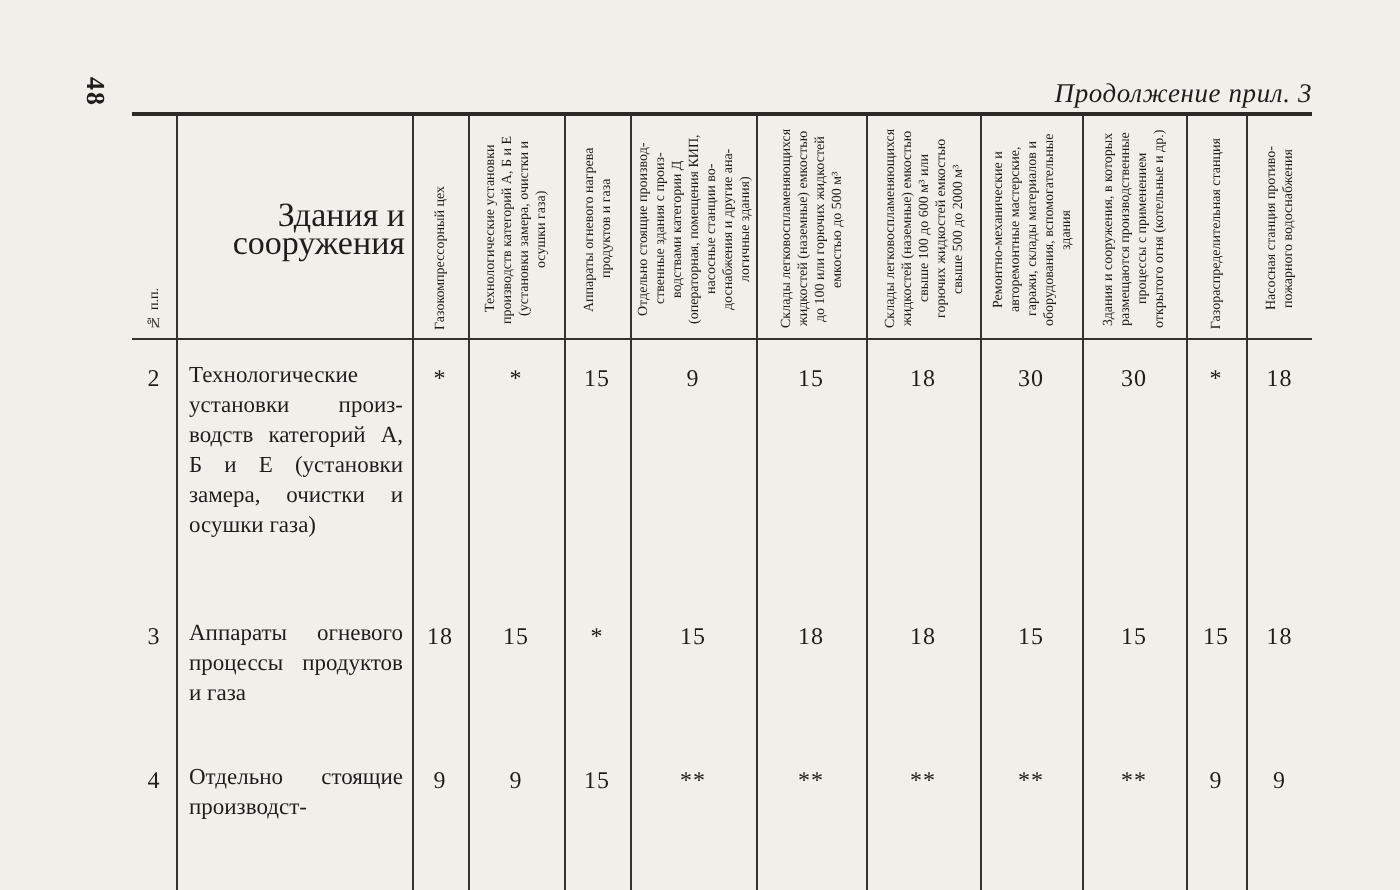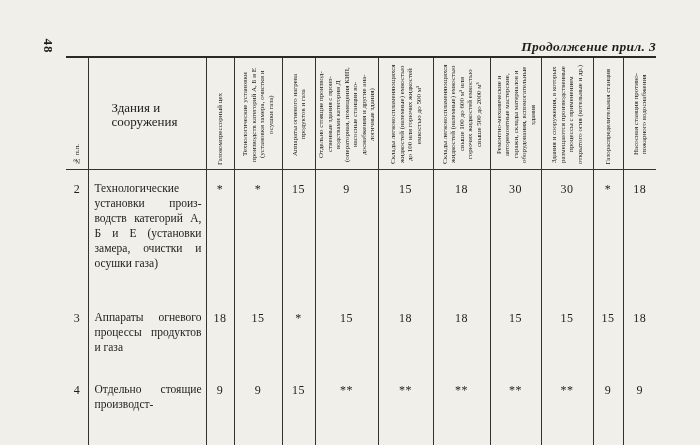--- a/index.html
+++ b/index.html
@@ -11,21 +11,21 @@
     font-family:"Liberation Serif", serif;
     color:#1e1d1b;
   }
   .page-num {
     position:absolute; top:38px; left:40px;
     transform:rotate(90deg); transform-origin:center;
     font-size:13px; font-weight:bold; letter-spacing:1px;
   }
   .title {
     position:absolute; top:39px; right:44px;
-    font-style:italic; font-weight:bold; font-size:13.5px;
+    font-style:italic; font-weight:normal; font-size:13.5px;
     letter-spacing:0.3px;
   }
   table.main {
     position:absolute; left:66px; top:56px;
     width:590px;
     border-collapse:collapse; table-layout:fixed;
     border-top:2px solid #2c2a27;
   }
   th, td {
     border-left:1px solid #34322e;
@@ -38,21 +38,21 @@
     position:absolute; bottom:4px; left:50%;
     transform:translateX(-50%) rotate(180deg);
     writing-mode:vertical-rl;
     font-size:7px; line-height:8.5px;
     max-height:101px;
     white-space:normal;
   }
   .hmid {
     position:absolute; left:3px; right:3px; top:52%;
     transform:translateY(-50%);
-    text-align:left; font-size:13px; line-height:14px;margin-left:20px;
+    text-align:right; font-size:17px; line-height:14px;
   }
   tbody tr.r0 { height:130px; }
   tbody tr.r1 { height:72px; }
   tbody tr.r2 { height:90px; }
   td.num  { text-align:center; padding-top:12px; font-size:12px; }
   td.name {
     padding:11px 4px 0 6px;
     font-size:11.5px; line-height:15px;
     text-align:justify;
   }

